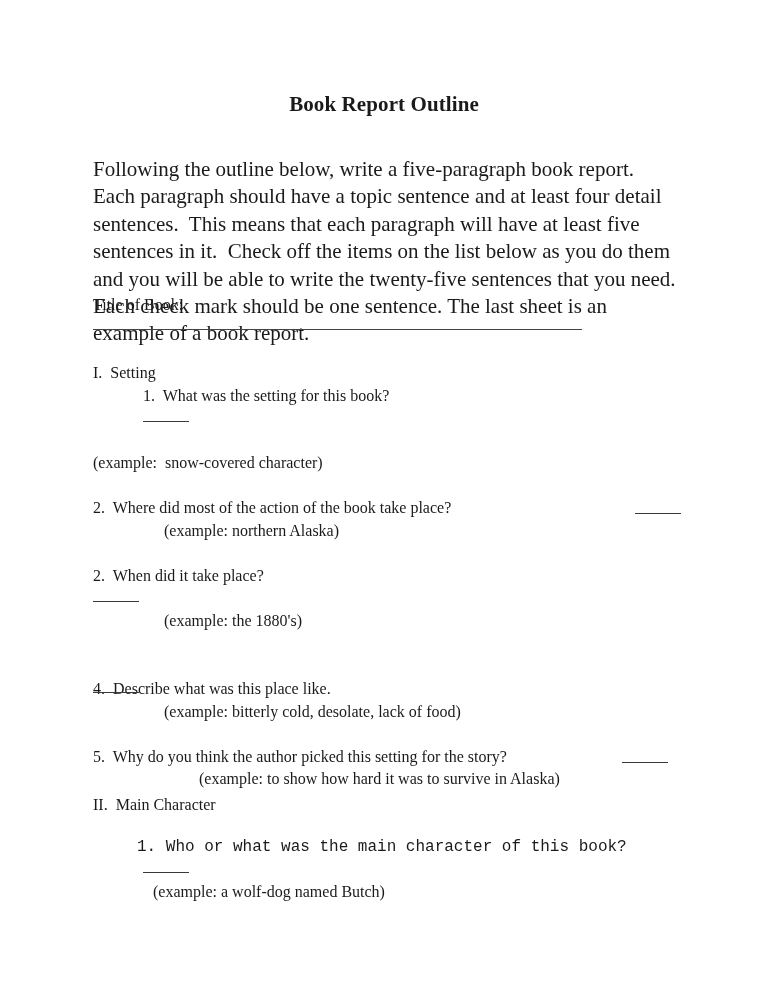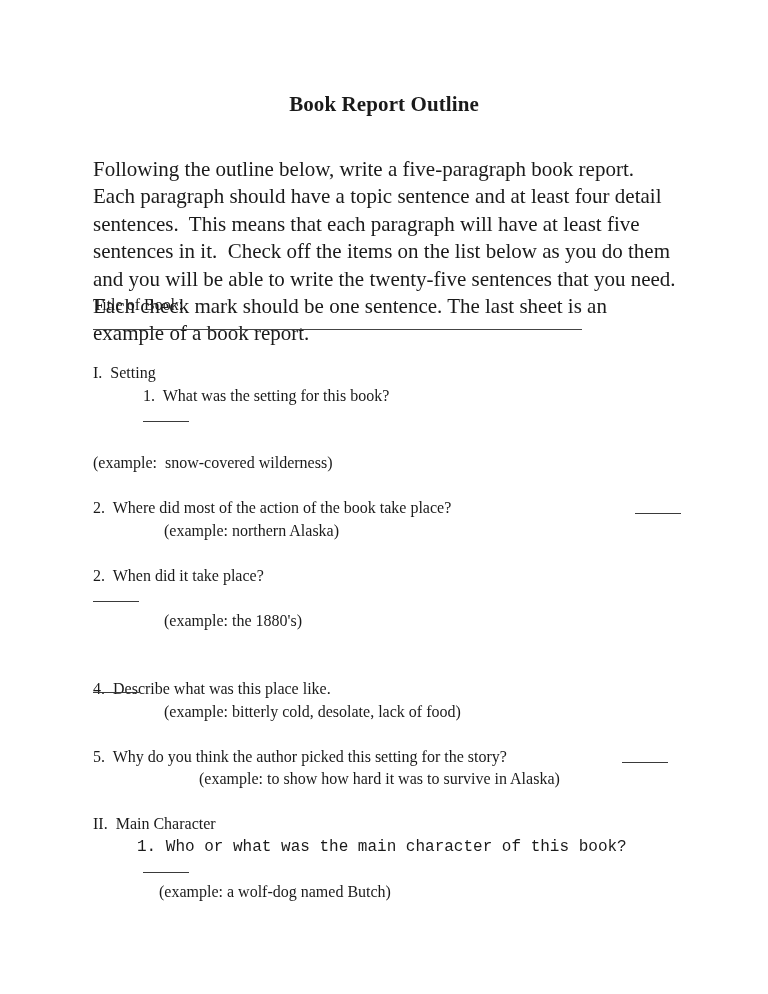--- a/index.html
+++ b/index.html
@@ -83,38 +83,38 @@
 
     <p class="intro">Following the outline below, write a five-paragraph book report.  Each paragraph should have a topic sentence and at least four detail sentences.  This means that each paragraph will have at least five sentences in it.  Check off the items on the list below as you do them and you will be able to write the twenty-five sentences that you need.  Each check mark should be one sentence. The last sheet is an example of a book report.</p>
 
     <div class="line" style="top:294px; left:0;">Title of Book:</div>
     <div class="rule" style="top:329px; left:0; width:489px;"></div>
 
     <div class="line" style="top:362px; left:0;">I.  Setting</div>
 
     <div class="line" style="top:385px; left:50px;">1.  What was the setting for this book?</div>
     <div class="blank" style="top:421px; left:50px; width:46px;"></div>
-    <div class="line" style="top:452px; left:0;">(example:  snow-covered wilderness)</div>
+    <div class="line" style="top:452px; left:0;">(example:  snow-covered character)</div>
 
     <div class="line" style="top:497px; left:0;">2.  Where did most of the action of the book take place?</div>
     <div class="blank" style="top:513px; left:542px; width:46px;"></div>
     <div class="line" style="top:520px; left:71px;">(example: northern Alaska)</div>
 
     <div class="line" style="top:565px; left:0;">2.  When did it take place?</div>
     <div class="blank" style="top:601px; left:0; width:46px;"></div>
     <div class="line" style="top:610px; left:71px;">(example: the 1880's)</div>
 
     <div class="line" style="top:656px; left:0;margin-top:22px;">4.  Describe what was this place like.</div>
     <div class="blank" style="top:692px; left:0; width:46px;"></div>
     <div class="line" style="top:701px; left:71px;">(example: bitterly cold, desolate, lack of food)</div>
 
     <div class="line" style="top:746px; left:0;">5.  Why do you think the author picked this setting for the story?</div>
     <div class="blank" style="top:762px; left:529px; width:46px;"></div>
     <div class="line" style="top:768px; left:71px;margin-left:35px;">(example: to show how hard it was to survive in Alaska)</div>
 
-    <div class="line" style="top:813px; left:0;text-align:center;">II.  Main Character</div>
+    <div class="line" style="top:794px; left:0;text-align:center;">II.  Main Character</div>
 
     <div class="line" style="top:836px; left:44px;font-family:Liberation Mono, monospace;">1. Who or what was the main character of this book?</div>
     <div class="blank" style="top:872px; left:50px; width:46px;"></div>
-    <div class="line" style="top:881px; left:66px;text-align:right;">(example: a wolf-dog named Butch)</div>
+    <div class="line" style="top:881px; left:60px;text-align:right;">(example: a wolf-dog named Butch)</div>
 
   </div>
 </div>
 
 </body></html>

